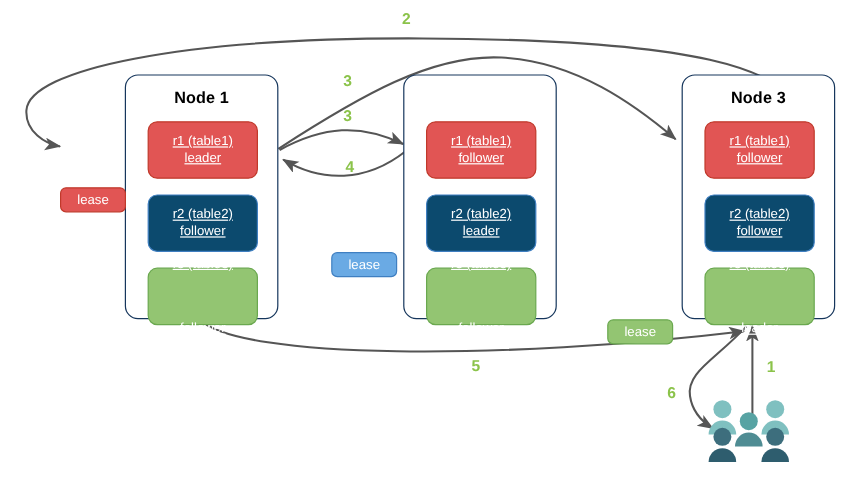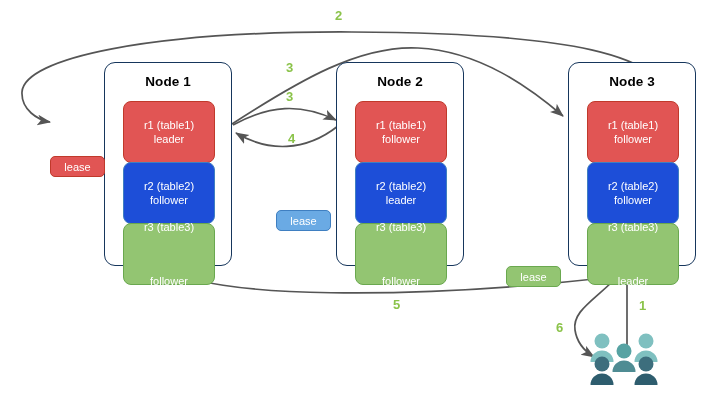--- a/index.html
+++ b/index.html
@@ -25,33 +25,34 @@
     text-align:center;
     font-size:13.5px;
     font-weight:bold;
     color:#000000;
     letter-spacing:.1px;
   }
   .replica{
     position:absolute;
     left:18px;
     width:92px;
-    height:62px;
+    height:48px;
     border-radius:8px;
     box-sizing:border-box;
     display:flex;
     flex-direction:column;
     justify-content:center;
     color:#ffffff;
     font-size:11px;
     line-height:14px;
     text-align:center;
+    text-decoration:underline;
   }
   .rep-red{background:#e15554;border:1.2px solid #c0392b;}
-  .rep-blue{background:#1d4ed8;border:1.2px solid #3f7fc1;}
+  .rep-blue{background:#0c4a6e;border:1.2px solid #3f7fc1;}
   .rep-green{background:#93c572;border:1.2px solid #6aa84f;}
   .rep-l1{top:38px;}
   .rep-l2{top:99px;}
   .rep-l3{top:160px;gap:40px;}
 
   .lease{
     position:absolute;
     width:55px;height:21px;
     border-radius:5px;
     box-sizing:border-box;
@@ -108,21 +109,20 @@
       <span>r2 (table2)</span>
       <span>follower</span>
     </div>
     <div class="replica rep-green rep-l3">
       <span>r3 (table3)</span>
       <span>follower</span>
     </div>
   </div>
 
   <div class="node" style="left:336px;top:62px;width:128px;height:204px;">
-    <div class="node-title">Node 2</div>
     <div class="replica rep-red rep-l1">
       <span>r1 (table1)</span>
       <span>follower</span>
     </div>
     <div class="replica rep-blue rep-l2">
       <span>r2 (table2)</span>
       <span>leader</span>
     </div>
     <div class="replica rep-green rep-l3">
       <span>r3 (table3)</span>

